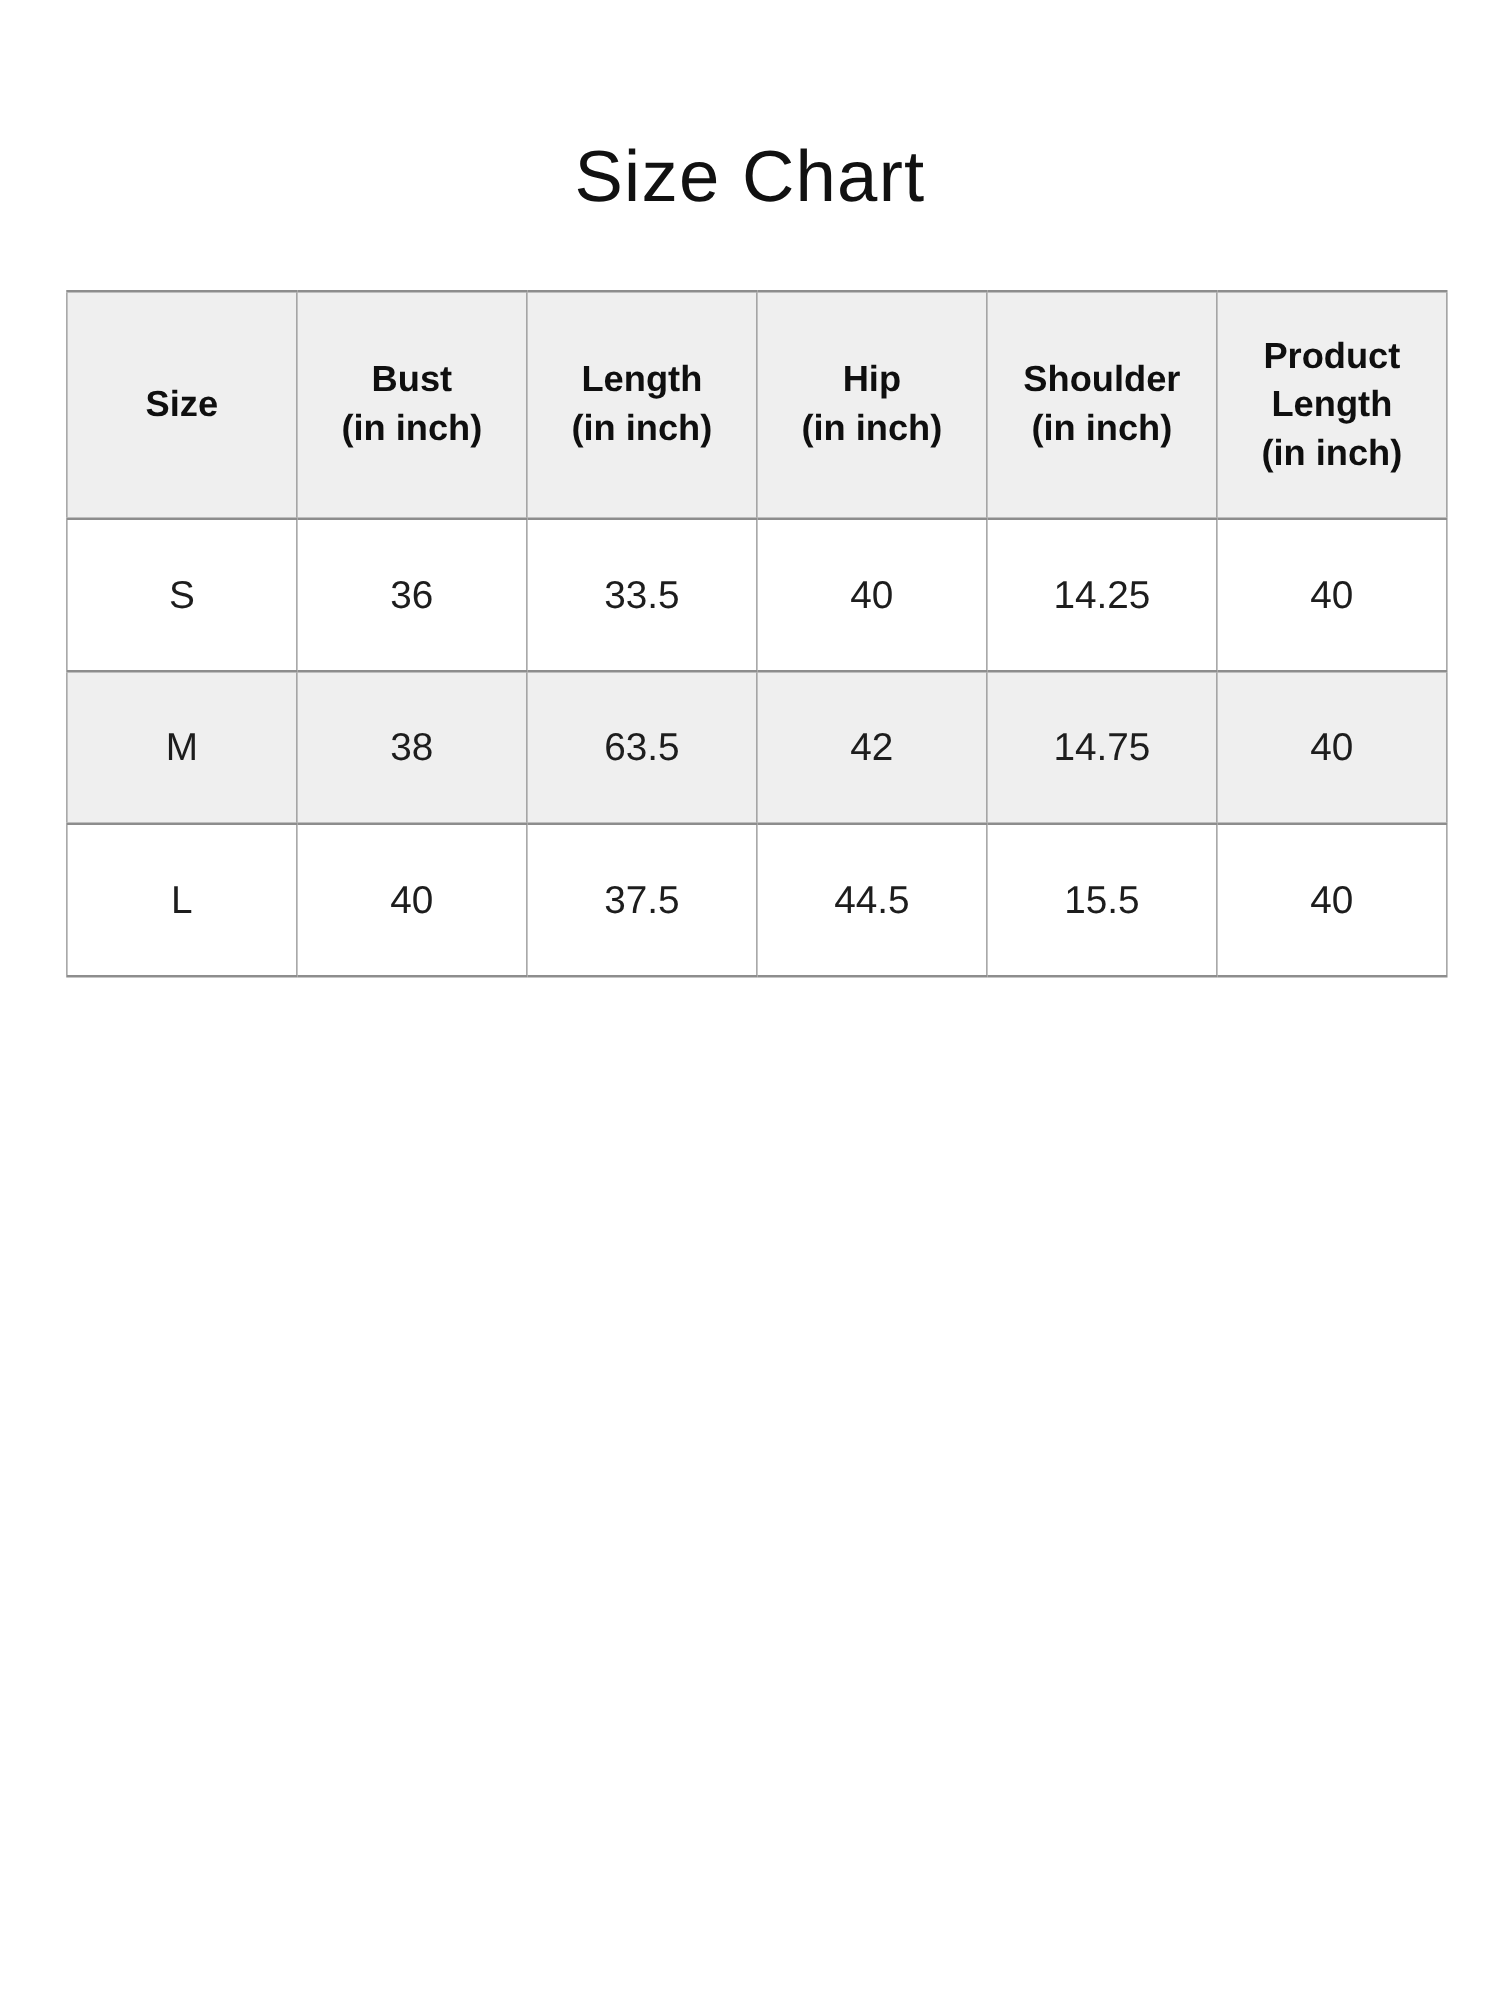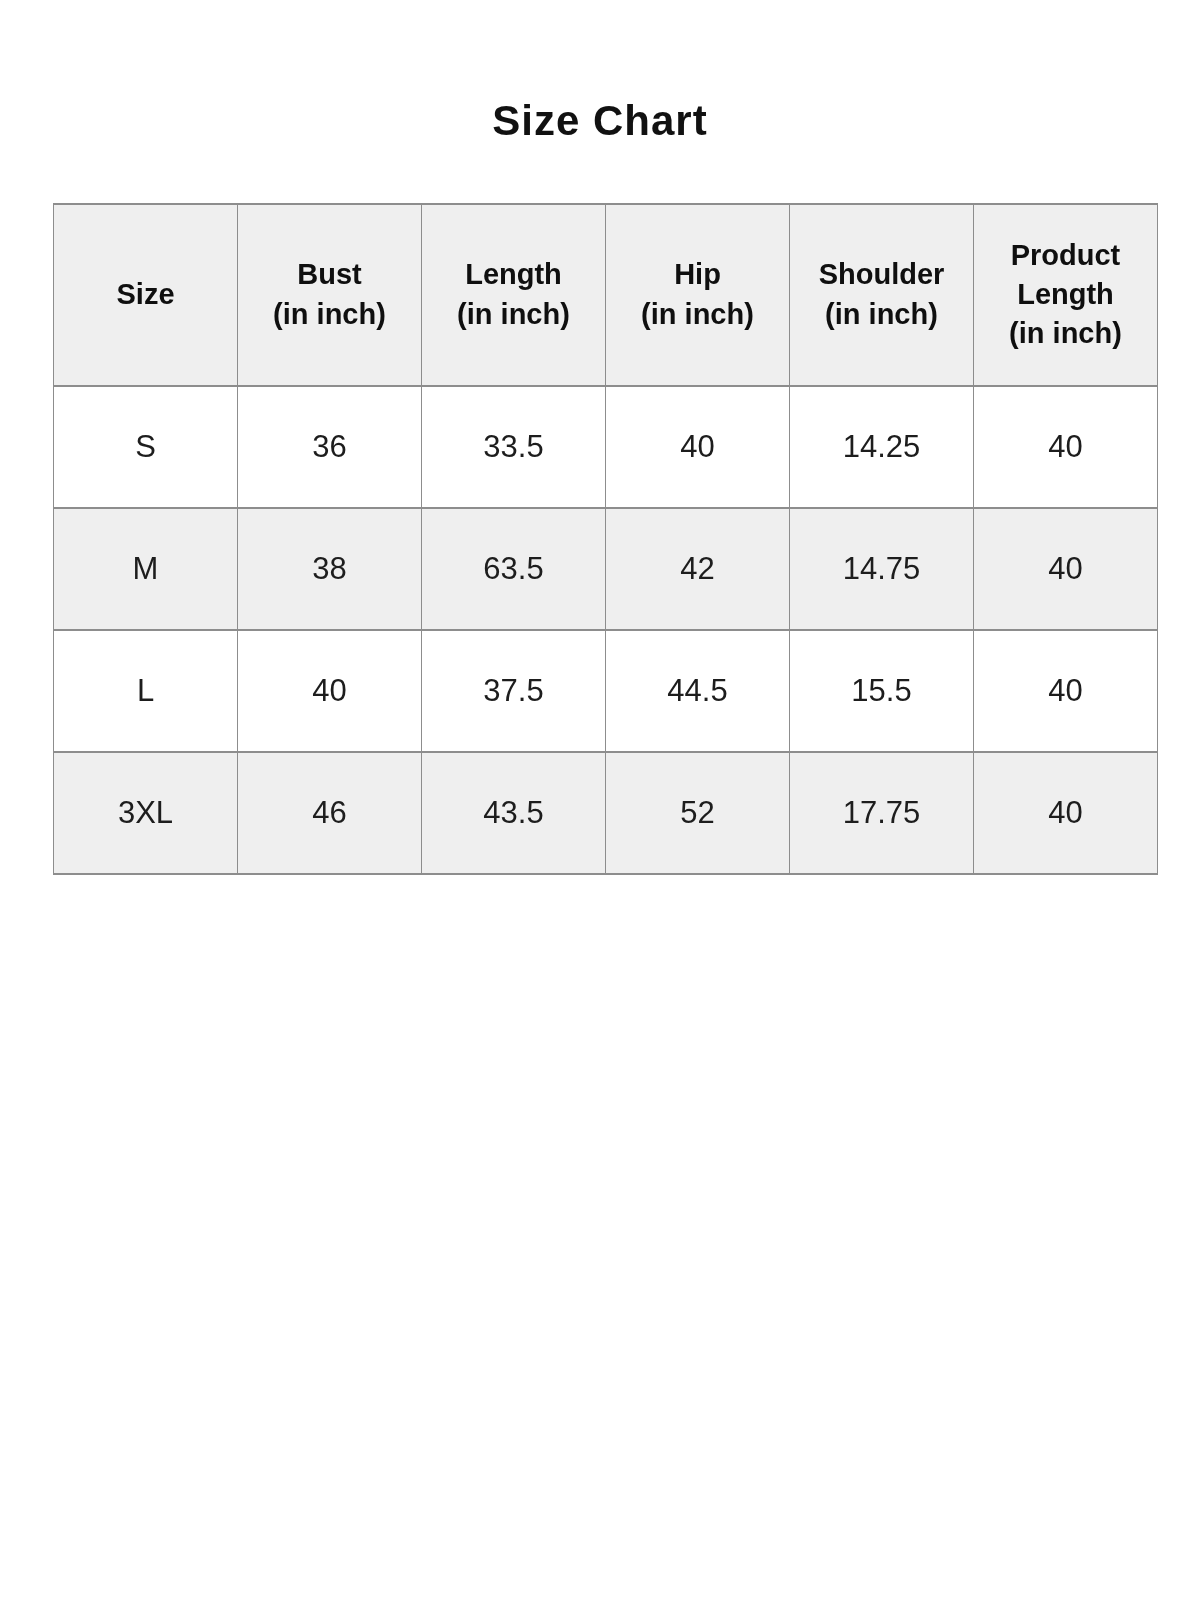--- a/index.html
+++ b/index.html
@@ -10,22 +10,22 @@
   body {
     width: 1200px;
     height: 1600px;
     position: relative;
     font-family: "Liberation Sans", "DejaVu Sans", sans-serif;
     color: #1d1d1d;
   }
   .page-title {
     padding-top: 68px;
     text-align: center;
-    font-size: 42px;
-    font-weight: 700;
+    font-size: 58px;
+    font-weight: 400;
     letter-spacing: 1px;
     color: #111111;
     line-height: 1.2;
   }
   .size-table {
     border-collapse: collapse;
     table-layout: fixed;
     width: 1105px;
     margin: 56px 0 0 53px;
   }
@@ -100,22 +100,14 @@
       <td>40</td>
     </tr>
     <tr>
       <td>L</td>
       <td>40</td>
       <td>37.5</td>
       <td>44.5</td>
       <td>15.5</td>
       <td>40</td>
     </tr>
-    <tr>
-      <td>3XL</td>
-      <td>46</td>
-      <td>43.5</td>
-      <td>52</td>
-      <td>17.75</td>
-      <td>40</td>
-    </tr>
   </tbody>
 </table>
 
 </body></html>

